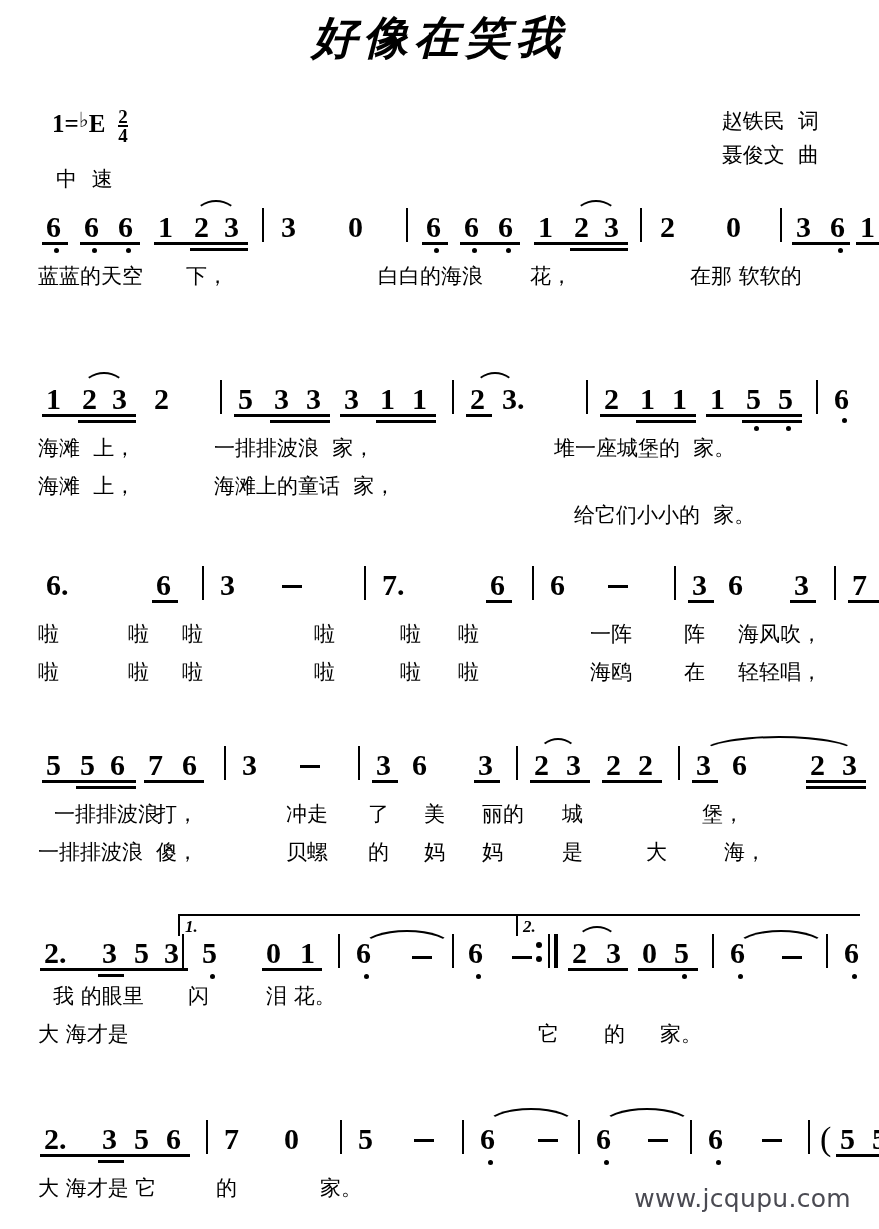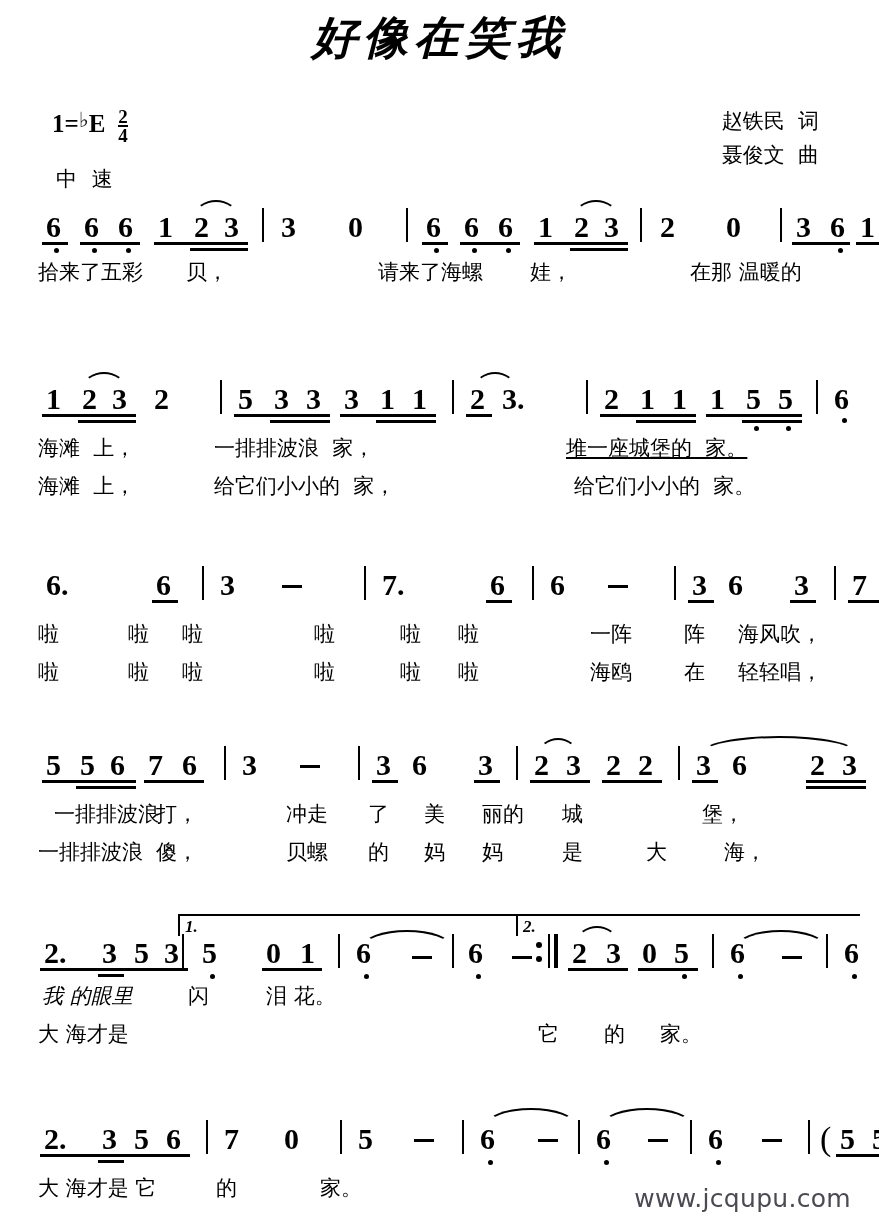--- a/index.html
+++ b/index.html
@@ -280,26 +280,26 @@
     <span class="n" style="left:792px;">6</span>
     <span class="dotlow" style="left:800px;top:48px;"></span>
     <span class="beam" style="left:754px;top:42px;width:58px;"></span>
 
     <span class="n" style="left:822px;">1</span>
 
     <span class="beam" style="left:818px;top:42px;width:82px;"></span>
 
   </div>
 
-  <div class="lyricrow">
-    <span class="ly" style="left:0px;">拾来了五彩</span>
-    <span class="ly" style="left:148px;">贝，</span>
-    <span class="ly" style="left:340px;">请来了海螺</span>
-    <span class="ly" style="left:492px;">娃，</span>
-    <span class="ly" style="left:652px;">在那 温暖的</span>
+  <div class="lyricrow" style="margin-top:4px;">
+    <span class="ly" style="left:0px;">蓝蓝的天空</span>
+    <span class="ly" style="left:148px;">下，</span>
+    <span class="ly" style="left:340px;">白白的海浪</span>
+    <span class="ly" style="left:492px;">花，</span>
+    <span class="ly" style="left:652px;">在那 软软的</span>
   </div>
 </div>
 
 <div class="system" style="top:372px;">
   <div class="noterow">
     <span class="n" style="left:8px;">1</span>
     <span class="n" style="left:44px;">2</span>
     <span class="n" style="left:74px;">3</span>
     <span class="beam" style="left:4px;top:42px;width:94px;"></span>
     <span class="beam" style="left:40px;top:48px;width:58px;"></span>
@@ -342,26 +342,26 @@
 
     <span class="bar" style="left:778px;"></span>
     <span class="n" style="left:796px;">6</span>
     <span class="dotlow" style="left:804px;top:46px;"></span>
 
   </div>
 
   <div class="lyricrow" style="margin-top:4px;">
     <span class="ly" style="left:0px;">海滩  上，</span>
     <span class="ly" style="left:176px;">一排排波浪  家，</span>
-    <span class="ly" style="left:528px;text-decoration:underline;">堆一座城堡的  家。</span>
+    <span class="ly" style="left:516px;">堆一座城堡的  家。</span>
   </div>
   <div class="lyricrow">
     <span class="ly" style="left:0px;">海滩  上，</span>
-    <span class="ly" style="left:176px;">给它们小小的  家，</span>
-    <span class="ly" style="left:536px;">给它们小小的  家。</span>
+    <span class="ly" style="left:176px;">海滩上的童话  家，</span>
+    <span class="ly" style="left:536px;margin-top:29px;">给它们小小的  家。</span>
   </div>
 </div>
 
 <div class="system" style="top:558px;">
   <div class="noterow">
     <span class="n" style="left:8px;">6.</span>
     <span class="n" style="left:118px;">6</span>
     <span class="beam" style="left:114px;top:42px;width:26px;"></span>
 
     <span class="bar" style="left:164px;"></span>
@@ -541,21 +541,21 @@
     <span class="dash" style="left:744px;top:48px;"></span>
     <span class="slur wide" style="left:698px;top:22px;width:86px;"></span>
 
     <span class="bar" style="left:788px;top:26px;"></span>
     <span class="n" style="left:806px;top:30px;">6</span>
     <span class="dotlow" style="left:814px;top:66px;"></span>
 
   </div>
 
   <div class="lyricrow" style="margin-top:2px;">
-    <span class="ly" style="left:4px;font-style:italic;">我 的眼里</span>
+    <span class="ly" style="left:15px;">我 的眼里</span>
     <span class="ly" style="left:150px;">闪</span>
     <span class="ly" style="left:228px;">泪 花。</span>
   </div>
   <div class="lyricrow">
     <span class="ly" style="left:0px;">大 海才是</span>
     <span class="ly" style="left:500px;">它</span>
     <span class="ly" style="left:566px;">的</span>
     <span class="ly" style="left:622px;">家。</span>
   </div>
 </div>

